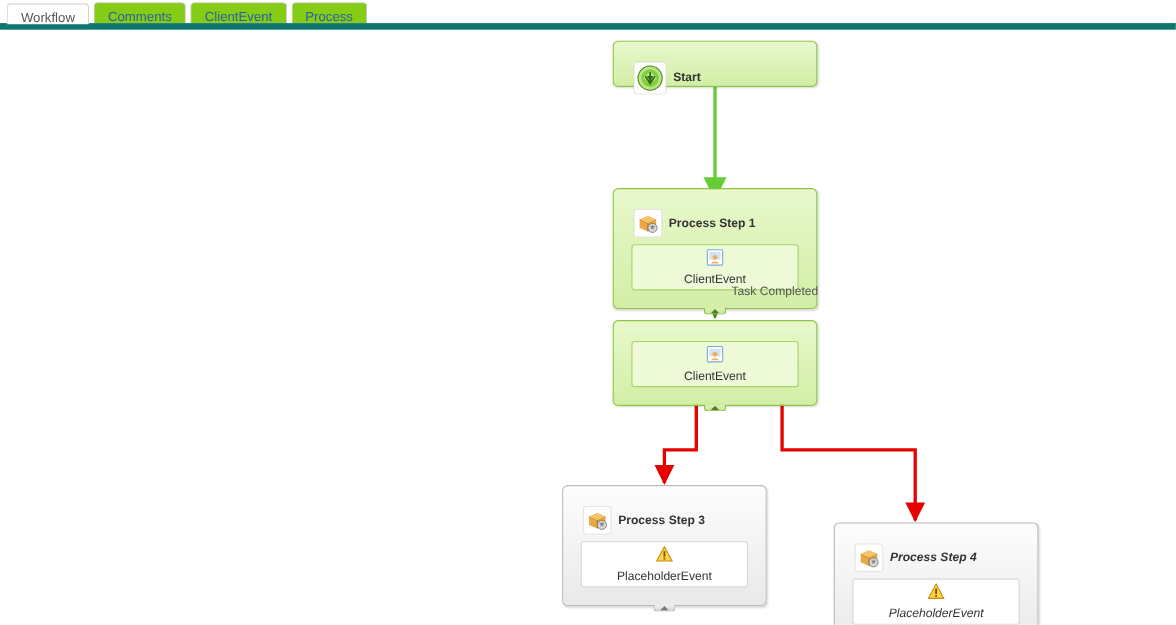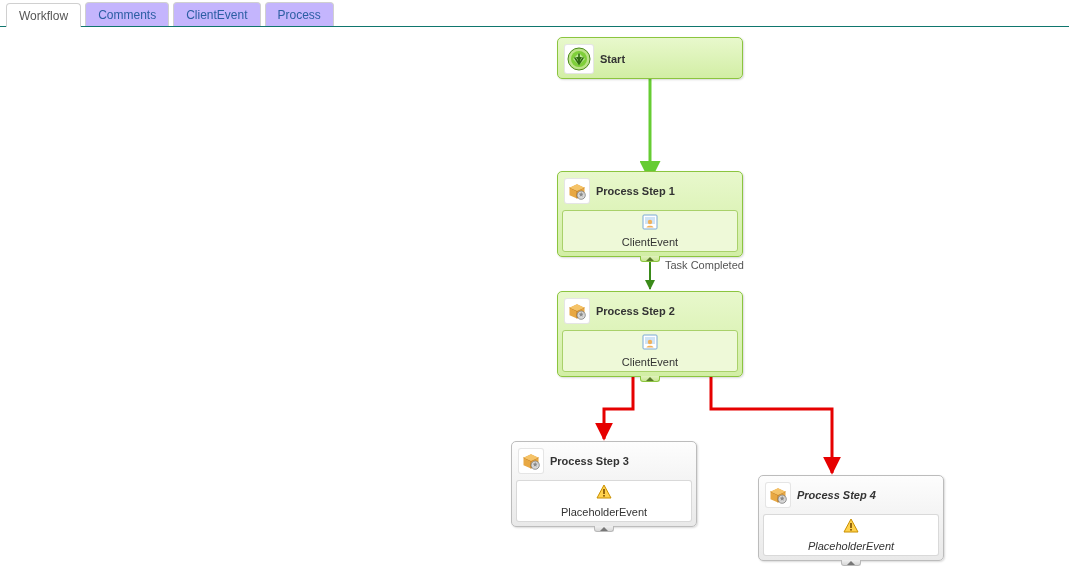--- a/index.html
+++ b/index.html
@@ -10,49 +10,49 @@
     background: #fff;
     color: #333;
     width: 1069px;
     height: 568px;
     overflow: hidden;
   }
   .tabs {
     display: flex;
     gap: 4px;
     padding: 2px 6px 0 6px;
-    border-bottom: 1px solid #0f766e;
+    border-bottom: 6px solid #0f766e;
     height: 27px;
   }
   .tab {
     padding: 5px 12px 4px 12px;
     border: 1px solid #d0d0d0;
     border-bottom: none;
     border-radius: 4px 4px 0 0;
-    background: #c4b5fd;
+    background: #84cc16;
     color: #2b5ea3;
     cursor: pointer;
     font-size: 12px;
   }
   .tab.active {
     color: #555;
     background: #fff;
     position: relative;
     top: 1px;
   }
   .canvas {
     position: relative;
     width: 100%;
     height: calc(100% - 27px);
   }
   .node {
     position: absolute;
     width: 186px;
     border-radius: 5px;
-    padding: 4px;
+    padding: 16px;
     box-shadow: 1px 1px 2px rgba(0,0,0,0.15);
   }
   .node.green {
     background: linear-gradient(#e8f8cc, #d2eea5);
     border: 1px solid #8bc53f;
   }
   .node.gray {
     background: linear-gradient(#fdfdfd, #e9e9e9);
     border: 1px solid #bcbcbc;
   }
@@ -207,103 +207,91 @@
     <div class="expand-tab">
       <svg viewBox="0 0 8 4">
           <path d="M0 4 L4 0 L8 4 Z" fill="#5a7a2a"></path>
         </svg>
     </div>
   </div>
 
   <div class="edge-label" style="left:665px; top:232px;text-align:right;">Task Completed</div>
 
   <div class="node green" style="left:557px; top:264px;">
+    <div class="event-row">
+      <span class="event-icon">
+        <svg viewBox="0 0 16 16">
+          <rect x="1" y="1" width="14" height="14" rx="1" fill="#fff" stroke="#7aa9d6" stroke-width="1"></rect>
+          <rect x="3" y="3" width="10" height="7" fill="#cfe3f5"></rect>
+          <circle cx="8" cy="8" r="2.2" fill="#f1b15a"></circle>
+          <path d="M4.5 13.5 C4.5 11 11.5 11 11.5 13.5 Z" fill="#f1b15a"></path>
+        </svg>
+      </span>
+      <span>ClientEvent</span>
+    </div>
+    <div class="expand-tab">
+      <svg viewBox="0 0 8 4">
+          <path d="M0 4 L4 0 L8 4 Z" fill="#5a7a2a"></path>
+        </svg>
+    </div>
+  </div>
+
+  <div class="node gray" style="left:511px; top:414px;">
     <div class="node-header">
       <span class="node-icon">
         <svg viewBox="0 0 24 24">
           <path d="M3 8 L12 4 L21 8 L21 17 L12 21 L3 17 Z" fill="#e8a843"></path>
           <path d="M3 8 L12 12 L21 8 M12 12 L12 21" stroke="#b9741e" stroke-width="1" fill="none"></path>
           <path d="M3 8 L12 4 L21 8 L12 12 Z" fill="#f5c368"></path>
           <circle cx="17" cy="17" r="5" fill="#d8d8d8" stroke="#666" stroke-width="0.8"></circle>
           <path d="M17 13 L17.8 15 L20 15.3 L18.3 16.8 L18.8 19 L17 17.8 L15.2 19 L15.7 16.8 L14 15.3 L16.2 15 Z" fill="#888"></path>
         </svg>
       </span>
-      <span class="node-title">Process Step 2</span>
-    </div>
-    <div class="event-row">
-      <span class="event-icon">
-        <svg viewBox="0 0 16 16">
-          <rect x="1" y="1" width="14" height="14" rx="1" fill="#fff" stroke="#7aa9d6" stroke-width="1"></rect>
-          <rect x="3" y="3" width="10" height="7" fill="#cfe3f5"></rect>
-          <circle cx="8" cy="8" r="2.2" fill="#f1b15a"></circle>
-          <path d="M4.5 13.5 C4.5 11 11.5 11 11.5 13.5 Z" fill="#f1b15a"></path>
-        </svg>
-      </span>
-      <span>ClientEvent</span>
-    </div>
-    <div class="expand-tab">
-      <svg viewBox="0 0 8 4">
-          <path d="M0 4 L4 0 L8 4 Z" fill="#5a7a2a"></path>
-        </svg>
-    </div>
-  </div>
-
-  <div class="node gray" style="left:511px; top:414px;">
+      <span class="node-title">Process Step 3</span>
+    </div>
+    <div class="event-row">
+      <span class="event-icon">
+        <svg viewBox="0 0 16 16">
+          <path d="M8 1 L15 14 L1 14 Z" fill="#ffd24d" stroke="#c98f00" stroke-width="1"></path>
+          <rect x="7.2" y="5" width="1.6" height="5" fill="#7a4d00"></rect>
+          <rect x="7.2" y="11" width="1.6" height="1.6" fill="#7a4d00"></rect>
+        </svg>
+      </span>
+      <span>PlaceholderEvent</span>
+    </div>
+    <div class="expand-tab">
+      <svg viewBox="0 0 8 4">
+          <path d="M0 4 L4 0 L8 4 Z" fill="#777"></path>
+        </svg>
+    </div>
+  </div>
+
+  <div class="node gray" style="left:758px; top:448px;font-style:italic;">
     <div class="node-header">
       <span class="node-icon">
         <svg viewBox="0 0 24 24">
           <path d="M3 8 L12 4 L21 8 L21 17 L12 21 L3 17 Z" fill="#e8a843"></path>
           <path d="M3 8 L12 12 L21 8 M12 12 L12 21" stroke="#b9741e" stroke-width="1" fill="none"></path>
           <path d="M3 8 L12 4 L21 8 L12 12 Z" fill="#f5c368"></path>
           <circle cx="17" cy="17" r="5" fill="#d8d8d8" stroke="#666" stroke-width="0.8"></circle>
           <path d="M17 13 L17.8 15 L20 15.3 L18.3 16.8 L18.8 19 L17 17.8 L15.2 19 L15.7 16.8 L14 15.3 L16.2 15 Z" fill="#888"></path>
         </svg>
       </span>
-      <span class="node-title">Process Step 3</span>
+      <span class="node-title">Process Step 4</span>
     </div>
     <div class="event-row">
       <span class="event-icon">
         <svg viewBox="0 0 16 16">
           <path d="M8 1 L15 14 L1 14 Z" fill="#ffd24d" stroke="#c98f00" stroke-width="1"></path>
           <rect x="7.2" y="5" width="1.6" height="5" fill="#7a4d00"></rect>
           <rect x="7.2" y="11" width="1.6" height="1.6" fill="#7a4d00"></rect>
         </svg>
       </span>
       <span>PlaceholderEvent</span>
     </div>
     <div class="expand-tab">
       <svg viewBox="0 0 8 4">
           <path d="M0 4 L4 0 L8 4 Z" fill="#777"></path>
         </svg>
     </div>
   </div>
 
-  <div class="node gray" style="left:758px; top:448px;font-style:italic;">
-    <div class="node-header">
-      <span class="node-icon">
-        <svg viewBox="0 0 24 24">
-          <path d="M3 8 L12 4 L21 8 L21 17 L12 21 L3 17 Z" fill="#e8a843"></path>
-          <path d="M3 8 L12 12 L21 8 M12 12 L12 21" stroke="#b9741e" stroke-width="1" fill="none"></path>
-          <path d="M3 8 L12 4 L21 8 L12 12 Z" fill="#f5c368"></path>
-          <circle cx="17" cy="17" r="5" fill="#d8d8d8" stroke="#666" stroke-width="0.8"></circle>
-          <path d="M17 13 L17.8 15 L20 15.3 L18.3 16.8 L18.8 19 L17 17.8 L15.2 19 L15.7 16.8 L14 15.3 L16.2 15 Z" fill="#888"></path>
-        </svg>
-      </span>
-      <span class="node-title">Process Step 4</span>
-    </div>
-    <div class="event-row">
-      <span class="event-icon">
-        <svg viewBox="0 0 16 16">
-          <path d="M8 1 L15 14 L1 14 Z" fill="#ffd24d" stroke="#c98f00" stroke-width="1"></path>
-          <rect x="7.2" y="5" width="1.6" height="5" fill="#7a4d00"></rect>
-          <rect x="7.2" y="11" width="1.6" height="1.6" fill="#7a4d00"></rect>
-        </svg>
-      </span>
-      <span>PlaceholderEvent</span>
-    </div>
-    <div class="expand-tab">
-      <svg viewBox="0 0 8 4">
-          <path d="M0 4 L4 0 L8 4 Z" fill="#777"></path>
-        </svg>
-    </div>
-  </div>
-
 </div>
 
 </body></html>

